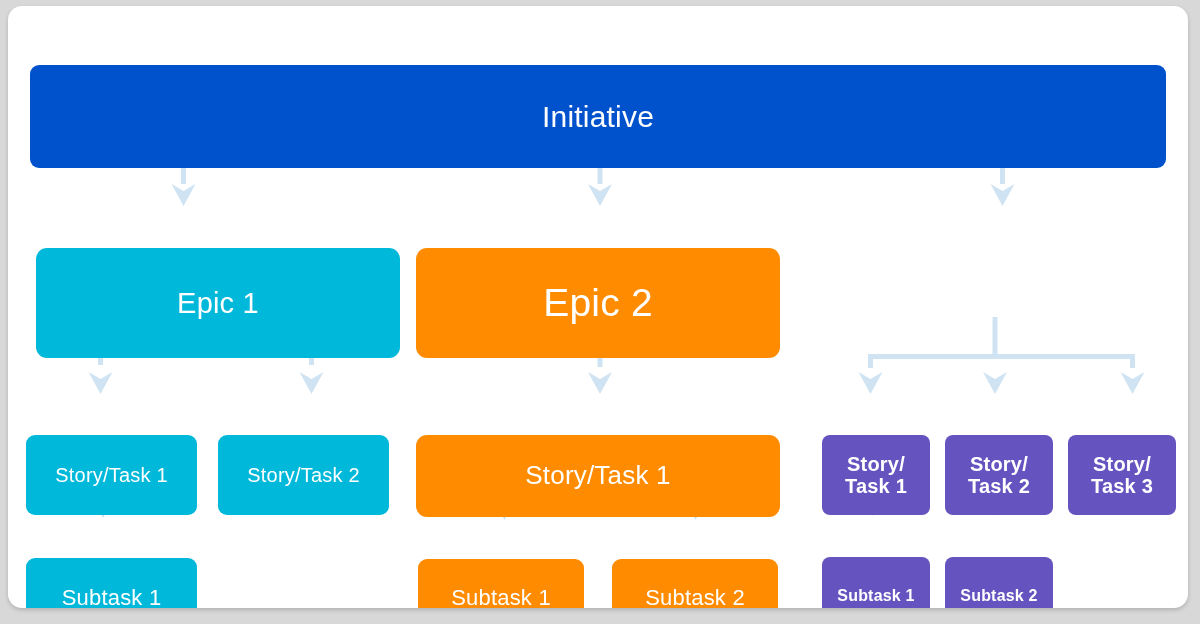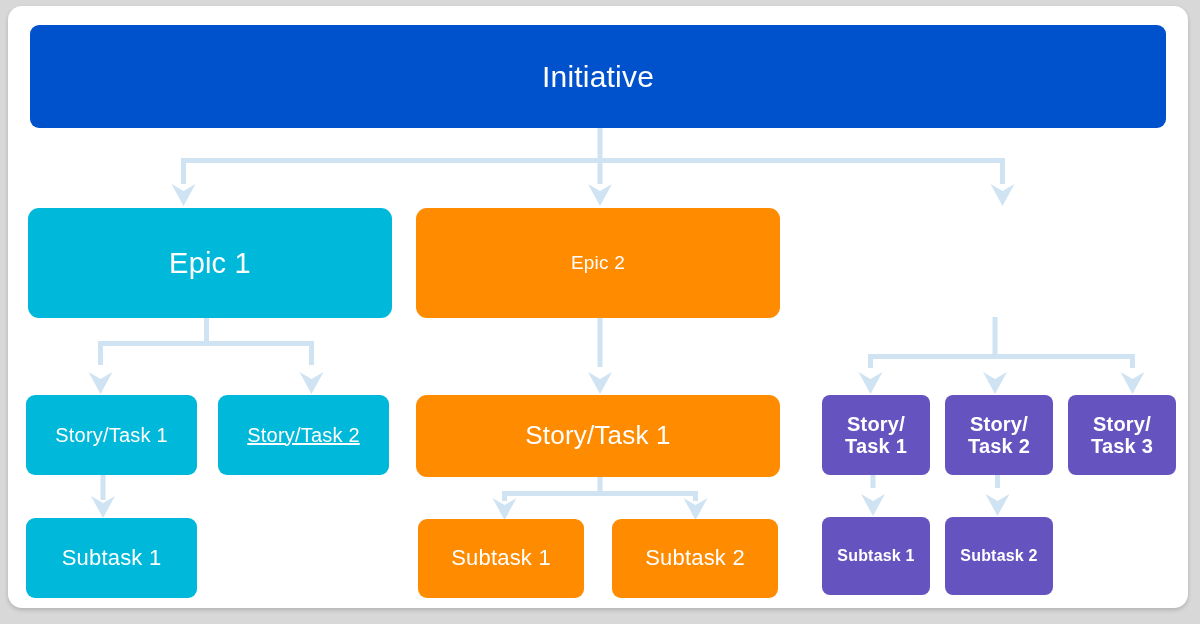--- a/index.html
+++ b/index.html
@@ -41,20 +41,21 @@
     justify-content: center;
     text-align: center;
     color: #ffffff;
     border-radius: 8px;
     box-sizing: border-box;
     line-height: 1.12;
     letter-spacing: 0.2px;
     padding: 8px 6px;
     white-space: pre-line;
     user-select: none;
+    margin-top: 40px;
   }
   .node.initiative { border-radius: 9px; }
   .node.lvl-epic  { border-radius: 11px; }
   .node.small     { border-radius: 9px; }
   .node.tiny      { border-radius: 8px; font-weight: bold; }
 </style>
 </head>
 <body>
 
 <div id="diagram-card">
@@ -122,28 +123,28 @@
       <rect x="987" y="468" width="5" height="14"></rect>
       <use href="#ah" x="865" y="510"></use>
       <use href="#ah" x="989.5" y="510"></use>
     </g>
   </svg>
 
   <div id="nodes-layer">
 
     <div class="node initiative" style="left:22px; top:19px; width:1136px; height:103px; background:#0052cc; font-size:30px;">Initiative</div>
 
-    <div class="node lvl-epic" style="left:20px; top:202px; width:364px; height:110px; background:#00b8d9; font-size:29px;">Epic 1</div>
+    <div class="node lvl-epic" style="left:28px; top:202px; width:364px; height:110px; background:#00b8d9; font-size:29px;">Epic 1</div>
 
-    <div class="node lvl-epic" style="left:408px; top:202px; width:364px; height:110px; background:#ff8b00; font-size:19px;">Epic 2</div>
+    <div class="node lvl-epic" style="left:408px; top:202px; width:364px; height:110px; background:#ff8b00; font-size:39px;">Epic 2</div>
 
 
     <div class="node small" style="left:18px; top:389px; width:171px; height:80px; background:#00b8d9; font-size:20px;">Story/Task 1</div>
 
-    <div class="node small" style="left:210px; top:389px; width:171px; height:80px; background:#00b8d9; font-size:20px;text-decoration:underline;">Story/Task 2</div>
+    <div class="node small" style="left:210px; top:389px; width:171px; height:80px; background:#00b8d9; font-size:20px;">Story/Task 2</div>
 
     <div class="node small" style="left:18px; top:512px; width:171px; height:80px; background:#00b8d9; font-size:22px;">Subtask 1</div>
 
     <div class="node lvl-epic" style="left:408px; top:389px; width:364px; height:82px; background:#ff8b00; font-size:26px;">Story/Task 1</div>
 
     <div class="node small" style="left:410px; top:513px; width:166px; height:79px; background:#ff8b00; font-size:22px;">Subtask 1</div>
 
     <div class="node small" style="left:604px; top:513px; width:166px; height:79px; background:#ff8b00; font-size:22px;">Subtask 2</div>
 
     <div class="node tiny" style="left:814px; top:389px; width:108px; height:80px; background:#6554c0; font-size:20px;">Story/

